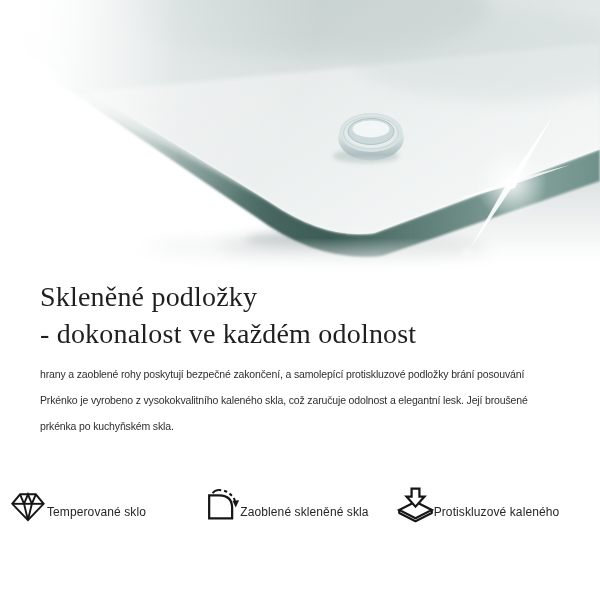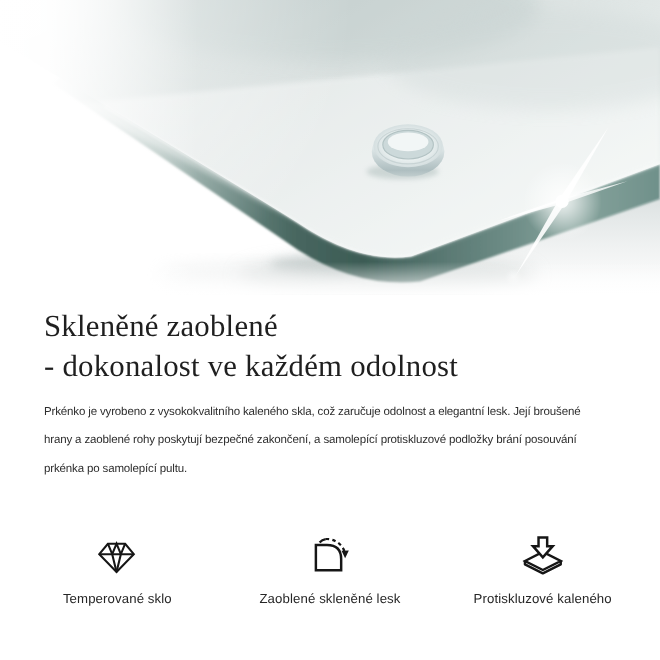--- a/index.html
+++ b/index.html
@@ -28,21 +28,21 @@
   }
   .body-copy span{display:block;white-space:nowrap;}
   .features{
     display:flex;
     margin-top:48px;
     padding:0 10px;
   }
   .feature{
     flex:1 1 0;
     display:flex;
-    flex-direction:column;
+    flex-direction:row;
     align-items:center;
     text-align:center;
   }
   .feature svg{width:37px;height:37px;display:block;}
   .feature-label{
     margin-top:13px;
     font-size:12px;
     letter-spacing:.1px;
     color:#262626;
   }
@@ -162,28 +162,28 @@
   </g>
 
   <g>
     <rect x="0" y="0" width="600" height="268" fill="url(#fadeL)"></rect>
     <rect x="0" y="0" width="600" height="268" fill="url(#fadeTL)"></rect>
     <rect x="0" y="0" width="600" height="268" fill="url(#fadeB)"></rect>
   </g>
 </svg>
 
 <h1 class="headline">
-  <span>Skleněné zaoblené</span>
+  <span>Skleněné podložky</span>
   <span>- dokonalost ve každém odolnost</span>
 </h1>
 
 <div class="body-copy">
+  <span>hrany a zaoblené rohy poskytují bezpečné zakončení, a samolepící protiskluzové podložky brání posouvání</span>
   <span>Prkénko je vyrobeno z vysokokvalitního kaleného skla, což zaručuje odolnost a elegantní lesk. Její broušené</span>
-  <span>hrany a zaoblené rohy poskytují bezpečné zakončení, a samolepící protiskluzové podložky brání posouvání</span>
-  <span>prkénka po samolepící pultu.</span>
+  <span>prkénka po kuchyňském skla.</span>
 </div>
 
 <div class="features">
 
   <div class="feature">
     <svg viewBox="0 0 33 33" aria-hidden="true">
       <path class="ic" d="M9 6.5 L23 6.5 L30 15 L16 29.5 L2 15 Z"></path>
       <path class="ic" d="M2 15 L30 15"></path>
       <path class="ic" d="M9 6.5 L12.5 15 L16 29.5"></path>
       <path class="ic" d="M23 6.5 L19.5 15 L16 29.5"></path>
@@ -193,21 +193,21 @@
   </div>
 
 
   <div class="feature">
     <svg viewBox="0 0 33 33" aria-hidden="true">
       <path class="ic" style="stroke-width:2" d="M5.5 7.5 L5.5 28 L26 28 L26 19 Q26 7.5 14.5 7.5 Z"></path>
       <path class="ic" style="stroke-width:1.8" d="M8.5 5.5 Q10.5 3 13.5 2.7"></path>
       <path class="ic" style="stroke-width:1.8;stroke-dasharray:2.8 2.6" d="M13.5 2.7 A 15.5 15.5 0 0 1 29.3 14.5"></path>
       <polygon points="26.3,12.3 32.2,11.9 29.2,18.2" fill="#161616"></polygon>
     </svg>
-    <div class="feature-label">Zaoblené skleněné lesk</div>
+    <div class="feature-label">Zaoblené skleněné skla</div>
   </div>
 
   <div class="feature">
     <svg viewBox="0 0 33 33" aria-hidden="true">
       <path class="ic" style="stroke-width:2" d="M2 20.5 L16.5 13.2 L31 20.5 L16.5 27.8 Z"></path>
       <path class="ic" style="stroke-width:2;stroke-linejoin:round" d="M2 20.5 L2 23.2 L16.5 30.5 L31 23.2 L31 20.5"></path>
       <path d="M13 1.5 L20 1.5 L20 8.5 L24.5 8.5 L16.5 17.5 L8.5 8.5 L13 8.5 Z" fill="#ffffff" stroke="#161616" stroke-width="2"></path>
     </svg>
     <div class="feature-label">Protiskluzové kaleného</div>
   </div>

